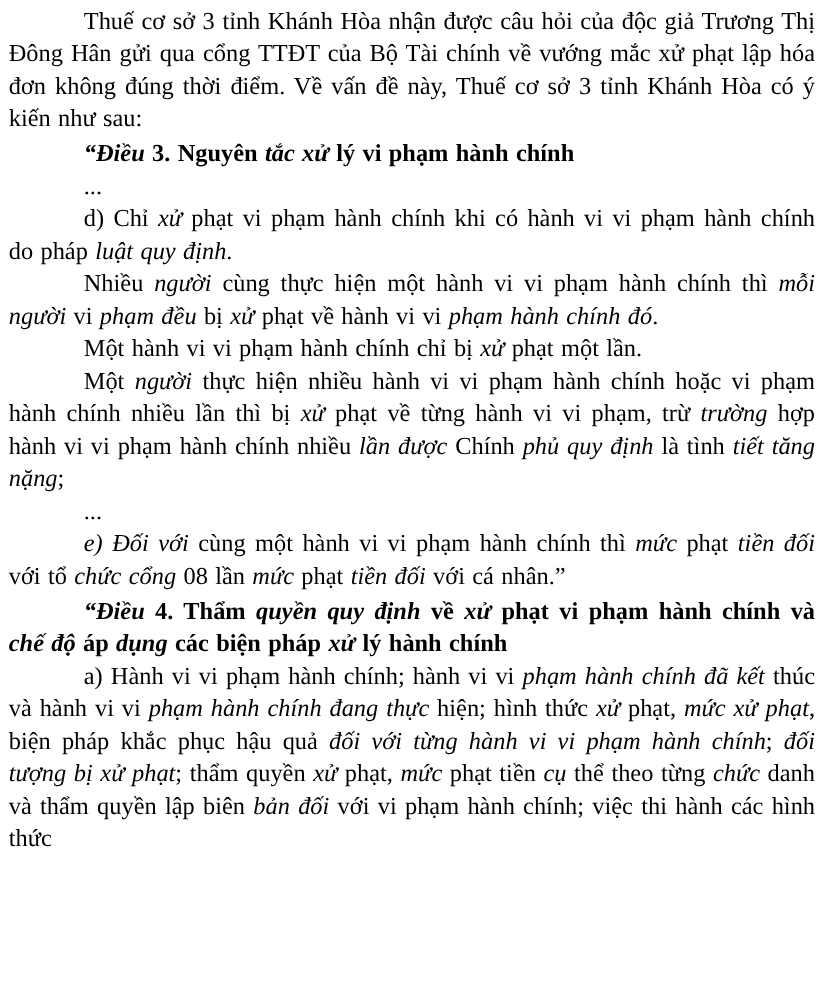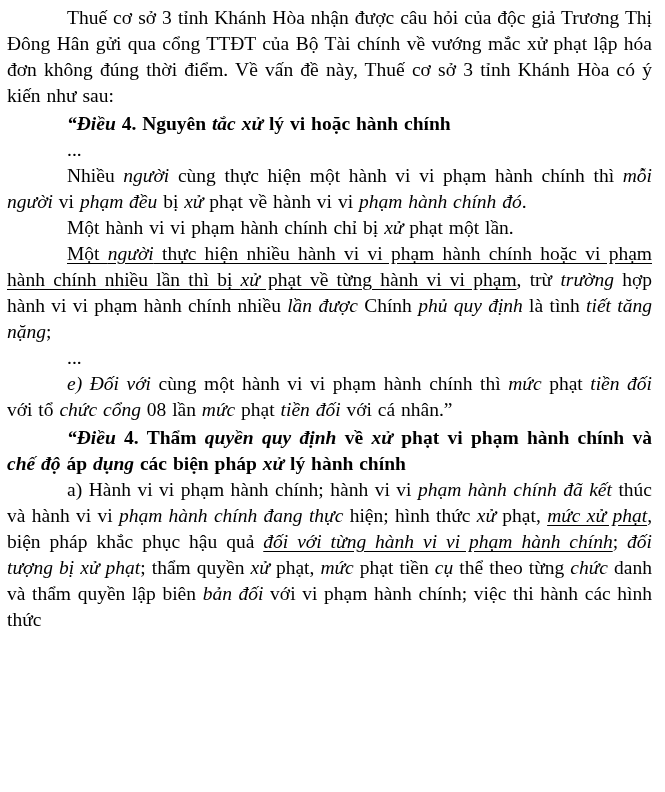--- a/index.html
+++ b/index.html
@@ -26,29 +26,30 @@
   }
   .page p {
     margin: 0;
     text-align: justify;
     text-indent: 60px;
     word-spacing: 1px;
   }
   .page p.heading { margin-top: 2px; }
   .b { font-weight: bold; }
   .i { font-style: italic; }
-  .u { text-decoration: underline; text-underline-offset: 3px; margin-top: 26px; }
+  .u { text-underline-offset: 3px; margin-top: 26px; }
 </style>
 </head>
 <body>
 
 <div class="page">
   <p><span>Thuế cơ sở 3 tỉnh Khánh Hòa nhận được câu hỏi của độc giả Trương Thị Đông Hân gửi qua cổng TTĐT của Bộ Tài chính về vướng mắc xử phạt lập hóa đơn không đúng thời điểm. Về vấn đề này, Thuế cơ sở 3 tỉnh Khánh Hòa có ý kiến như sau:</span></p>
-  <p class="heading"><span class="b i">“Điều</span><span class="b"> 4. Nguyên </span><span class="b i">tắc xử</span><span class="b"> lý vi hoặc hành chính</span></p>
+  <p class="heading"><span class="b i">“Điều</span><span class="b"> 3. Nguyên </span><span class="b i">tắc xử</span><span class="b"> lý vi phạm hành chính</span></p>
   <p><span>...</span></p>
+  <p><span>d) Chỉ </span><span class="i">xử</span><span> phạt vi phạm hành chính khi có hành vi vi phạm hành chính do pháp </span><span class="i">luật quy định</span><span>.</span></p>
   <p><span>Nhiều </span><span class="i">người</span><span> cùng thực hiện một hành vi vi phạm hành chính thì </span><span class="i">mỗi người</span><span> vi </span><span class="i">phạm đều</span><span> bị </span><span class="i">xử</span><span> phạt về hành vi vi </span><span class="i">phạm hành chính đó</span><span>.</span></p>
   <p><span>Một hành vi vi phạm hành chính chỉ bị </span><span class="i">xử</span><span> phạt một lần.</span></p>
   <p><span class="u">Một </span><span class="i u">người</span><span class="u"> thực hiện nhiều hành vi vi phạm hành chính hoặc vi phạm hành chính nhiều lần thì bị </span><span class="i u">xử</span><span class="u"> phạt về từng hành vi vi phạm</span><span>, trừ </span><span class="i">trường</span><span> hợp hành vi vi phạm hành chính nhiều </span><span class="i">lần được</span><span> Chính </span><span class="i">phủ quy định</span><span> là tình </span><span class="i">tiết tăng nặng</span><span>;</span></p>
   <p><span>...</span></p>
   <p><span class="i">e) Đối với</span><span> cùng một hành vi vi phạm hành chính thì </span><span class="i">mức</span><span> phạt </span><span class="i">tiền đối</span><span> với tổ </span><span class="i">chức cổng</span><span> 08 lần </span><span class="i">mức</span><span> phạt </span><span class="i">tiền đối</span><span> với cá nhân.”</span></p>
   <p class="heading"><span class="b i">“Điều</span><span class="b"> 4. Thẩm </span><span class="b i">quyền quy định</span><span class="b"> về </span><span class="b i">xử</span><span class="b"> phạt vi phạm hành chính và </span><span class="b i">chế độ</span><span class="b"> áp </span><span class="b i">dụng</span><span class="b"> các biện pháp </span><span class="b i">xử</span><span class="b"> lý hành chính</span></p>
   <p><span>a) Hành vi vi phạm hành chính; hành vi vi </span><span class="i">phạm hành chính đã kết</span><span> thúc và hành vi vi </span><span class="i">phạm hành chính đang thực</span><span> hiện; hình thức </span><span class="i">xử</span><span> phạt, </span><span class="i u">mức xử phạt</span><span>, biện pháp khắc phục hậu quả </span><span class="i u">đối với từng hành vi vi phạm hành chính</span><span>; </span><span class="i">đối tượng bị xử phạt</span><span>; thẩm quyền </span><span class="i">xử</span><span> phạt, </span><span class="i">mức</span><span> phạt tiền </span><span class="i">cụ</span><span> thể theo từng </span><span class="i">chức</span><span> danh và thẩm quyền lập biên </span><span class="i">bản đối</span><span> với vi phạm hành chính; việc thi hành các hình thức </span></p>
 </div>
 
 </body></html>

